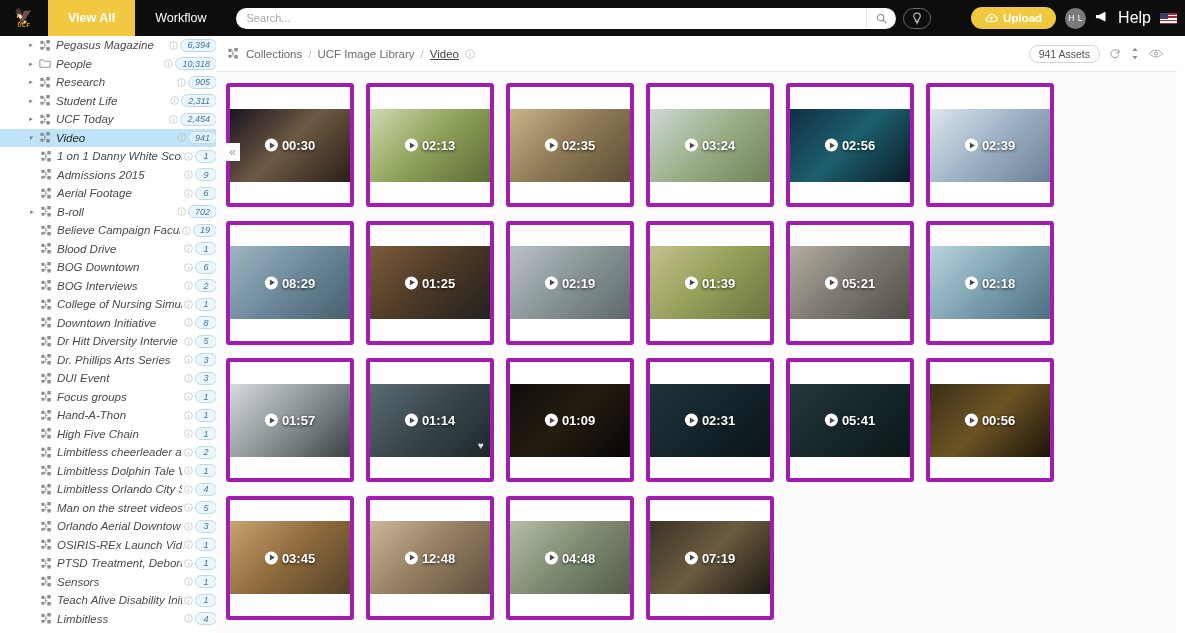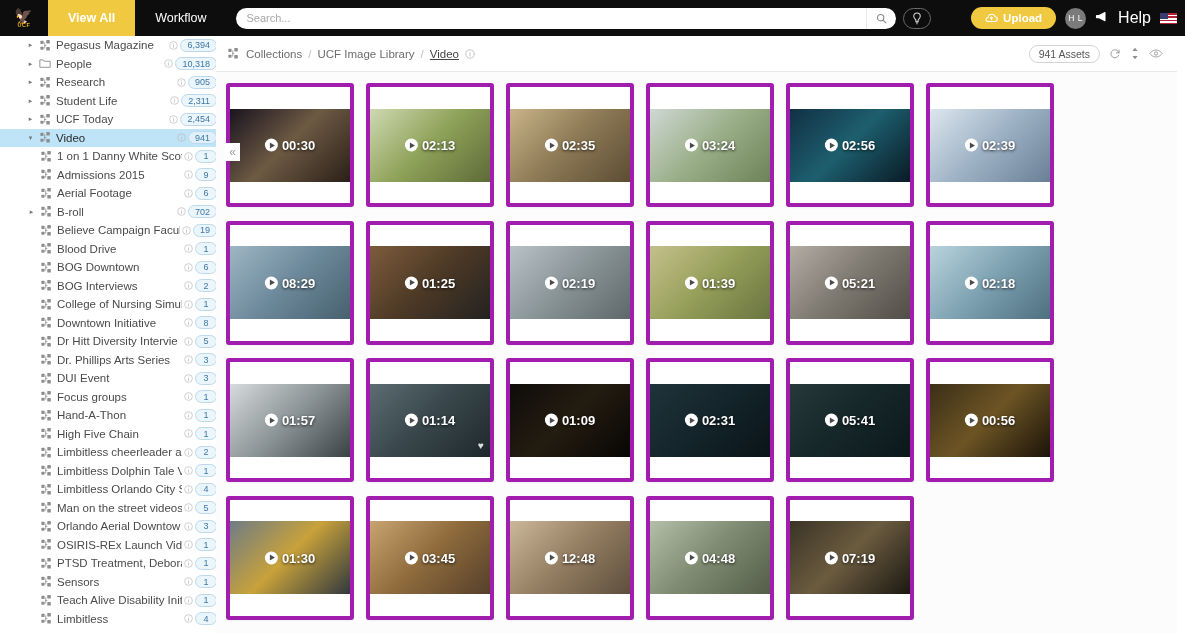--- a/index.html
+++ b/index.html
@@ -70,21 +70,21 @@
   .flag::before {
     content: ''; position: absolute; left: 0; top: 0;
     width: 8px; height: 6px; background: #3c3b6e;
   }
 
   
   #sidebar {
     position: absolute; top: 36px; left: 0; width: 224px; height: 597px;
     background: #fff; border-right: 1px solid #dcdcdc; overflow: hidden;
   }
-  .tree { padding-top: 0; }
+  .tree { padding-top: 0; font-style: italic; }
   .tree-row {
     display: flex; align-items: center; height: 18.5px;
     font-size: 11.5px; color: #4a4a4a; cursor: pointer; padding-right: 6px;
     position: relative;
   }
   .tree-row.sel { background: #bfe3f7; }
   .tree-row.sel .t-label { color: #2b2b2b; }
   .caret {
     width: 13px; flex: 0 0 13px; text-align: center; font-size: 7px; color: #777;
   }
@@ -1152,31 +1152,20 @@
           <div class="dur">
             <span class="playdot">
               <i></i>
             </span>
             <span>00:56</span>
           </div>
         </div>
       </div>
       <div class="card">
         <div class="thumb">
-          <div class="sheen" style="background:linear-gradient(135deg, #6f7c86 0%, #c8a23a 48%, #30383f 100%)"></div>
-          <div class="dur">
-            <span class="playdot">
-              <i></i>
-            </span>
-            <span>01:30</span>
-          </div>
-        </div>
-      </div>
-      <div class="card">
-        <div class="thumb">
           <div class="sheen" style="background:linear-gradient(135deg, #c8a472 0%, #8f6b3c 48%, #55402a 100%)"></div>
           <div class="dur">
             <span class="playdot">
               <i></i>
             </span>
             <span>03:45</span>
           </div>
         </div>
       </div>
       <div class="card">

